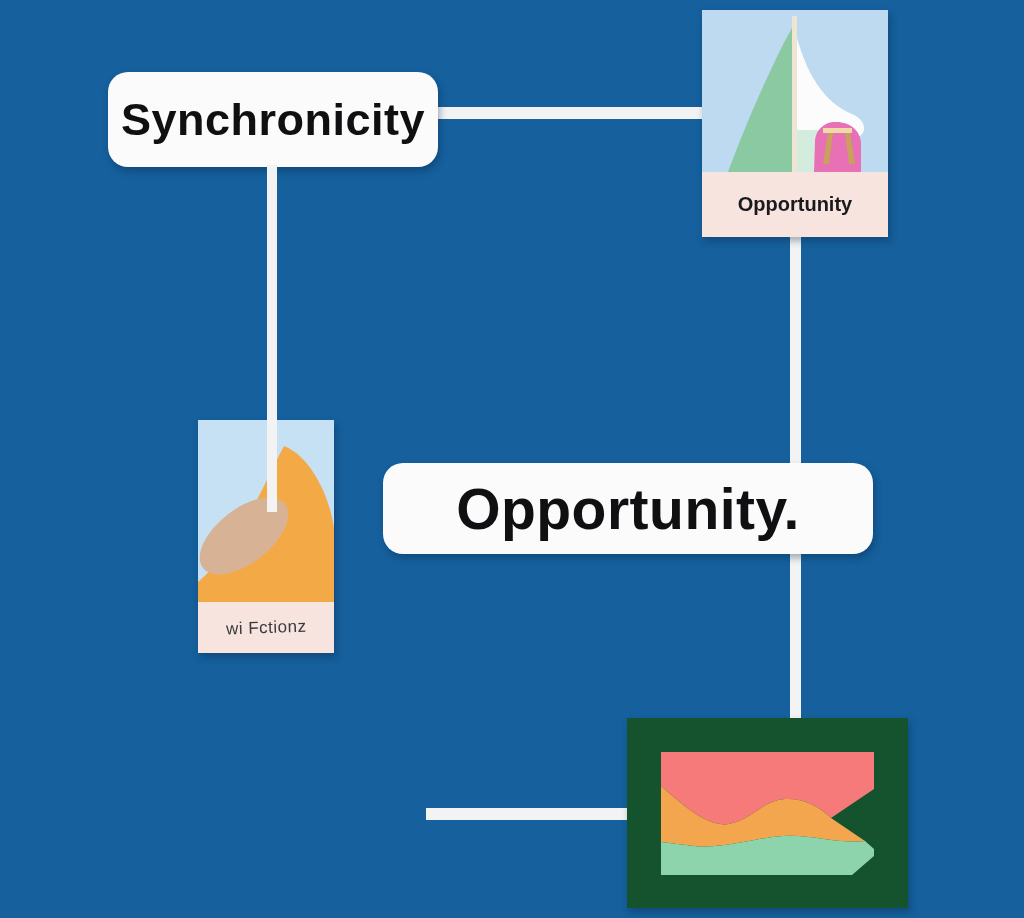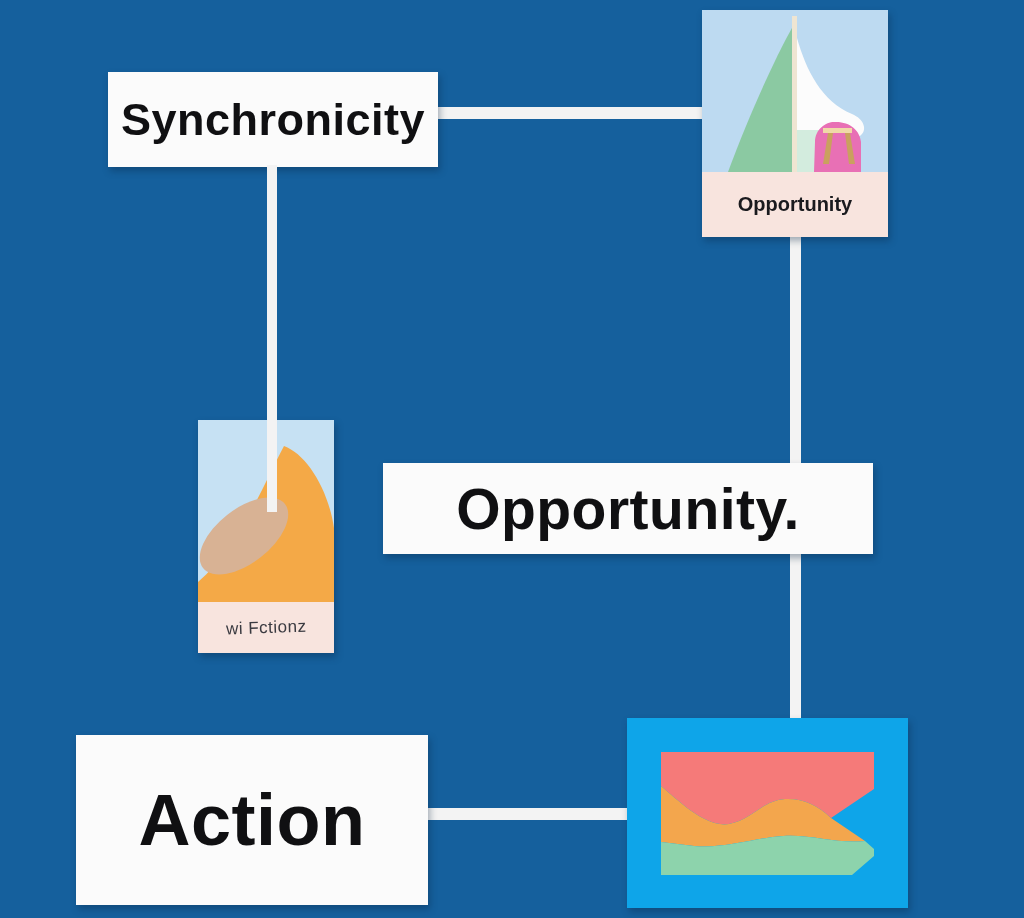--- a/index.html
+++ b/index.html
@@ -3,37 +3,37 @@
 <meta charset="utf-8">
 <style>
   html,body{margin:0;padding:0;background:#15609d;}
   #canvas{
     position:relative;width:1024px;height:918px;overflow:hidden;
     background:#15609d;font-family:"Liberation Sans",sans-serif;
   }
   .connector{position:absolute;background:#f3f3f3;z-index:1;}
   .box{
     position:absolute;background:#fbfbfb;display:flex;align-items:center;justify-content:center;
-    box-shadow:2px 4px 7px rgba(10,35,64,.35);z-index:2;
+    box-shadow:2px 4px 7px rgba(10,35,64,.35);z-index:2;border-radius:20px;
   }
   .box span{color:#101012;font-weight:700;letter-spacing:0.5px;white-space:nowrap;}
   #box-synchronicity{left:108px;top:72px;width:330px;height:95px;}
   #box-synchronicity span{font-size:45px;}
   #box-opportunity{left:383px;top:463px;width:490px;height:91px;}
   #box-opportunity span{font-size:57px;}
   #box-action{left:76px;top:735px;width:352px;height:170px;}
   #box-action span{font-size:72px;}
 
   #line-top{left:436px;top:107px;width:268px;height:12px;}
   #line-left{left:267px;top:165px;width:10px;height:347px;z-index:3;}
   #line-right{left:790px;top:235px;width:11px;height:485px;z-index:1;}
   #line-bottom{left:426px;top:808px;width:202px;height:12px;}
 
   .card{
-    position:absolute;background:#0ea5e9;box-shadow:2px 4px 7px rgba(10,35,64,.35);
+    position:absolute;background:#14532d;box-shadow:2px 4px 7px rgba(10,35,64,.35);
     display:flex;flex-direction:column;z-index:2;
   }
   #card-sailboat{left:702px;top:10px;width:186px;height:227px;}
   #card-dune{left:198px;top:420px;width:136px;height:233px;}
   #card-waves{left:627px;top:718px;width:281px;height:190px;align-items:center;justify-content:center;}
   .card svg{display:block;}
   .caption{
     background:#f8e4de;flex:1;display:flex;align-items:center;justify-content:center;
   }
   #card-sailboat .caption span{font-size:20px;font-weight:700;color:#1a1a1e;}
@@ -52,23 +52,20 @@
   <div class="connector" id="line-bottom"></div>
 
   <div class="box" id="box-synchronicity">
     <span>Synchronicity</span>
   </div>
 
   <div class="box" id="box-opportunity">
     <span>Opportunity.</span>
   </div>
 
-  <div class="box" id="box-action">
-    <span>Action</span>
-  </div>
 
   <div class="card" id="card-sailboat">
     <svg width="186" height="162" viewBox="0 0 186 162">
       <rect x="0" y="0" width="186" height="162" fill="#bddaf1"></rect>
       <path d="M91,16 C70,54 46,108 26,162 L91,162 Z" fill="#8bc9a2"></path>
       <path d="M95,28 C104,60 120,92 150,104 C162,109 166,120 158,126 L128,131 L95,133 Z" fill="#fcfcfc"></path>
       <rect x="95" y="120" width="26" height="42" fill="#d3ecde"></rect>
       <path d="M112,162 L113,132 C113,119 124,112 132,112 C147,111 158,120 159,132 L159,162 Z" fill="#e870b5"></path>
       <rect x="121" y="118" width="29" height="5" fill="#f0d9a8"></rect>
       <path d="M126,123 L121,154 L127,154 L131,123 Z M143,123 L147,154 L153,154 L148,123 Z" fill="#caa05f"></path>

